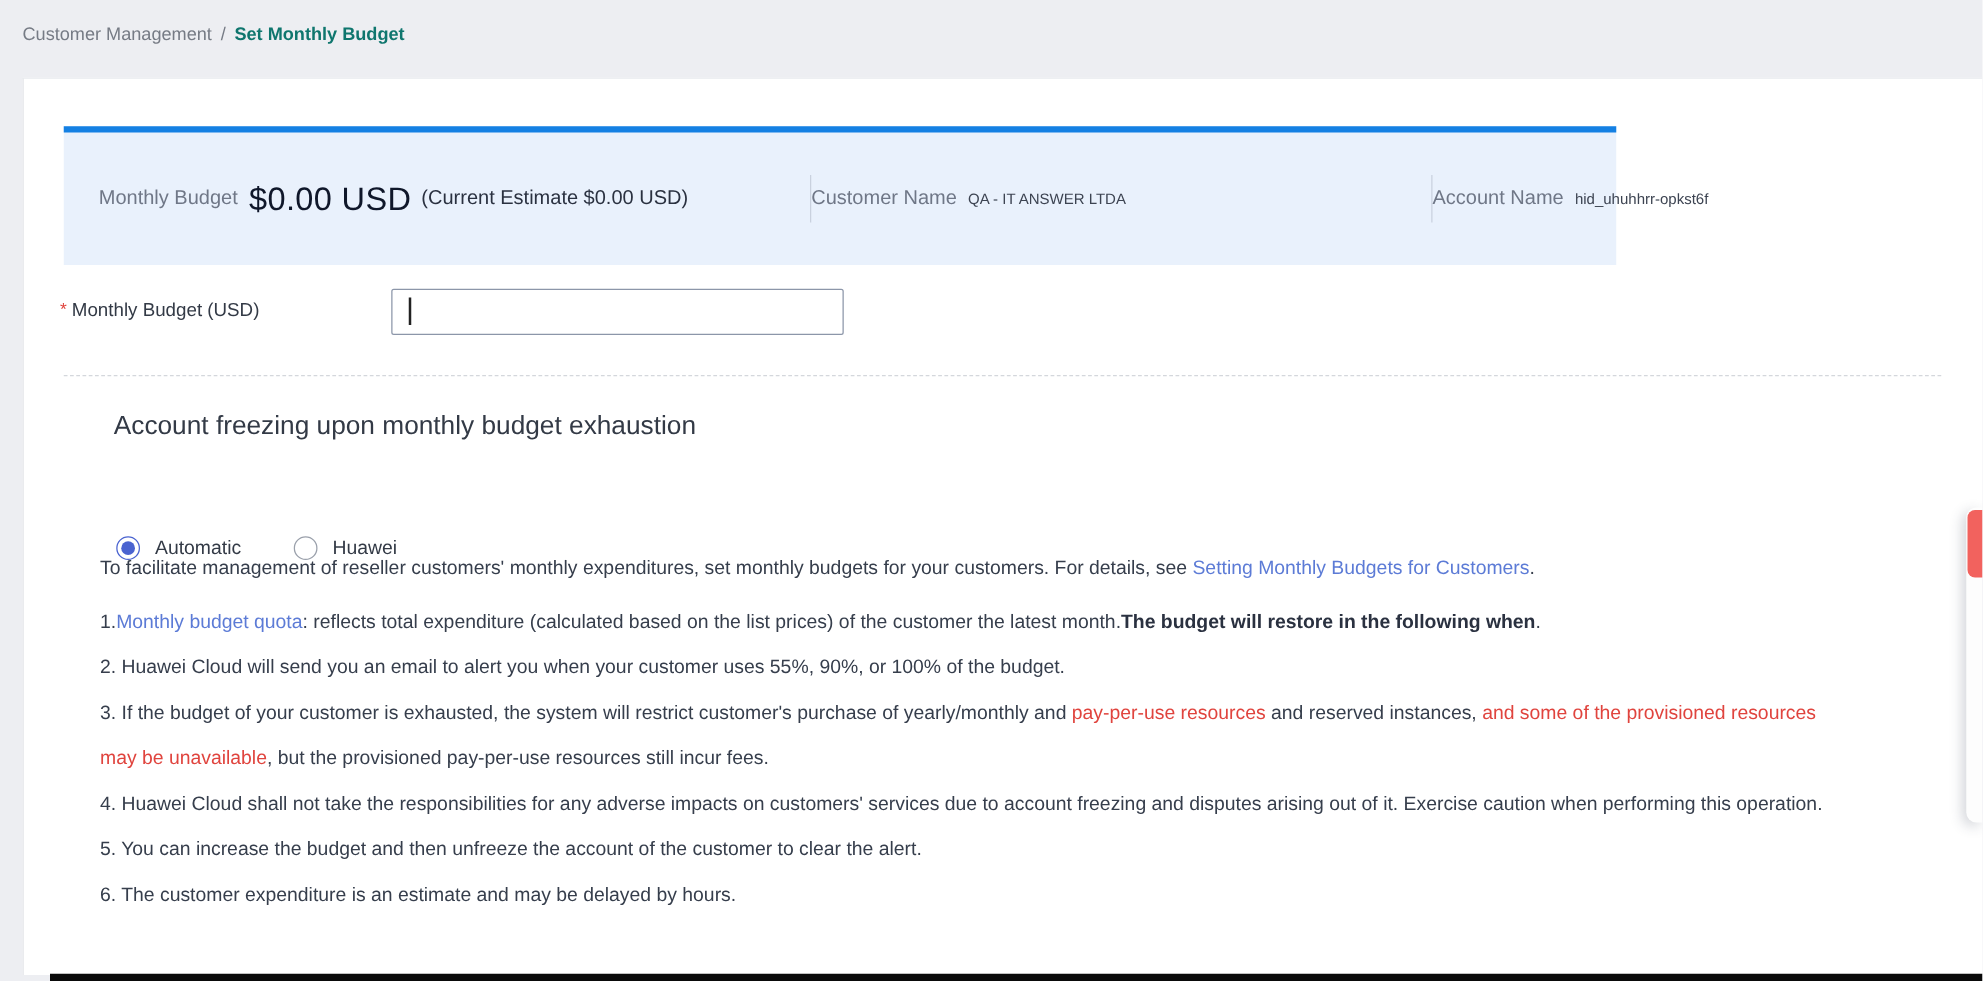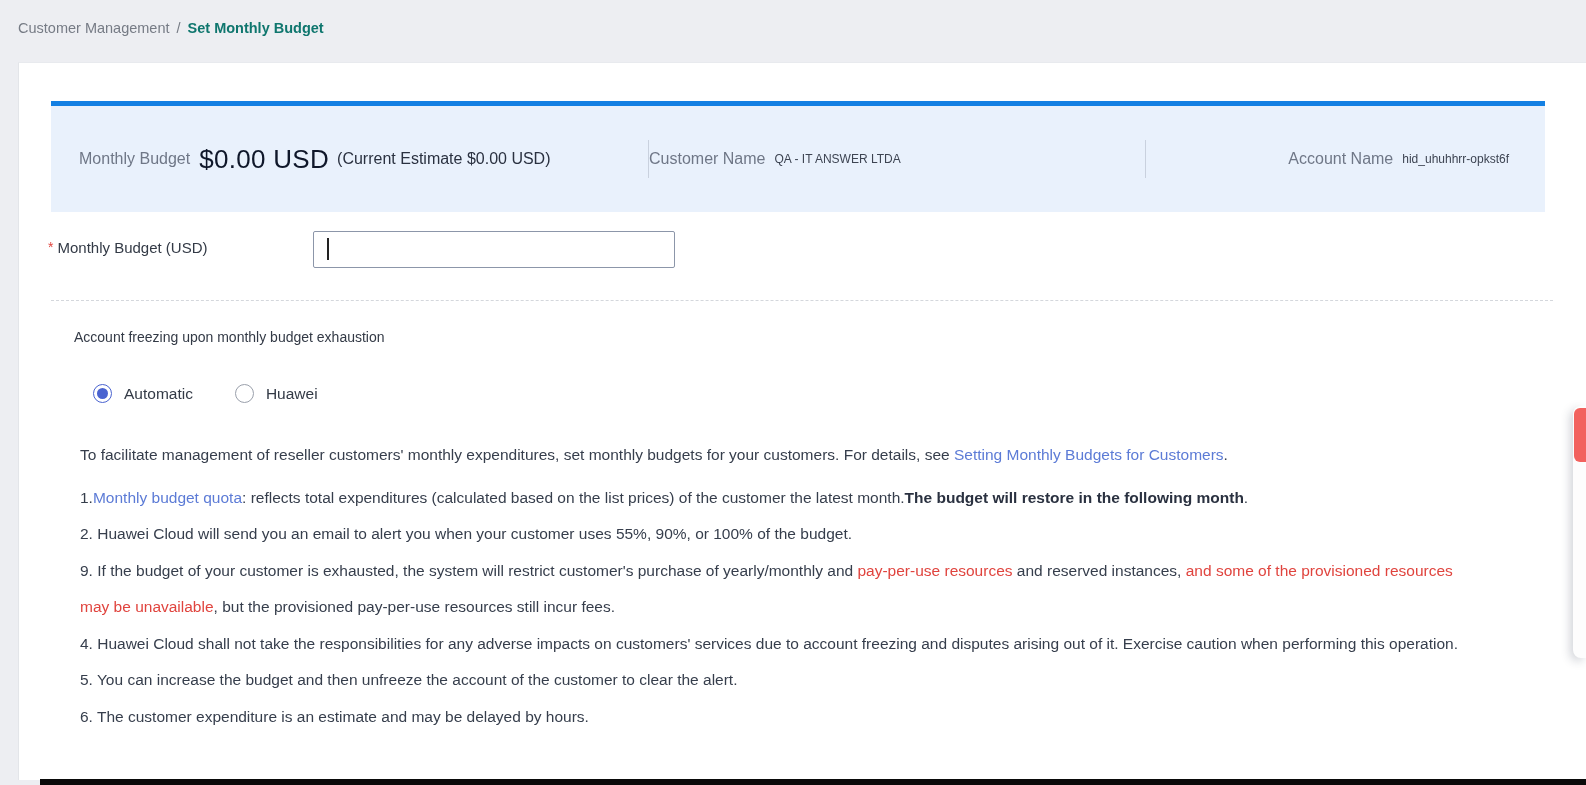--- a/index.html
+++ b/index.html
@@ -24,21 +24,21 @@
   
   .card {
     position: absolute; left: 18px; top: 62px; right: 0; bottom: 5px;
     background: #ffffff;
     border-left: 1px solid #e3e5e9;
     border-top: 1px solid #e8eaee;
   }
 
   
   .summary-panel {
-    position: absolute; left: 51px; top: 101px; width: 1494px; height: 111px;
+    position: absolute; left: 51px; top: 101px; width: 1242px; height: 111px;
     background: #e9f1fc;
     border-top: 5px solid #1480e3;
     display: flex; align-items: center;
   }
   .sum-cell { display: flex; align-items: center; white-space: nowrap; }
   .cell-budget { flex: 0 0 597px; padding-left: 28px; }
   .cell-customer { flex: 0 0 496px; }
   .cell-account { flex: 1 1 auto; justify-content: flex-end; padding-right: 36px; }
   .v-divider { width: 1px; height: 38px; background: #c9d1de; flex: 0 0 1px; }
   .sum-label { font-size: 16px; color: #6f7787; margin-right: 9px; }
@@ -64,29 +64,29 @@
   @keyframes blink { 50% { opacity: 0; } }
 
   
   .dashed-sep {
     position: absolute; left: 51px; top: 300px; width: 1502px; height: 0;
     border-top: 1px dashed #d4d7dc;
   }
 
   
   .freeze-label {
-    position: absolute; left: 74px; top: 329px;
-    font-size: 14px; color: #333a46;
+    position: absolute; left: 91px; top: 329px;
+    font-size: 21px; color: #333a46;
   }
   .radio-group {
     position: absolute; left: 93px; top: 384px;
     display: flex; align-items: center; gap: 42px;
     font-size: 15.5px; color: #333a46;
   }
-  .radio-opt { display: flex; align-items: center; gap: 12px; cursor: pointer; }
+  .radio-opt { display: flex; align-items: center; gap: 12px; cursor: pointer; margin-top: 45px; }
   .radio-circle {
     width: 19px; height: 19px; border-radius: 50%;
     border: 1.5px solid #9aa0ab; background: #fff;
     display: flex; align-items: center; justify-content: center;
   }
   .radio-opt.selected .radio-circle { border-color: #4a63d0; }
   .radio-dot { width: 11px; height: 11px; border-radius: 50%; background: transparent; }
   .radio-opt.selected .radio-dot { background: #4a63d0; }
 
   
@@ -168,23 +168,23 @@
     <div class="radio-opt">
       <span class="radio-circle">
           <span class="radio-dot"></span>
         </span>
       <span>Huawei</span>
     </div>
   </div>
 
   <div class="notes">
     <p class="intro"><span>To facilitate management of reseller customers' monthly expenditures, set monthly budgets for your customers. For details, see </span><span class="link">Setting Monthly Budgets for Customers</span><span>.</span></p>
-    <p><span>1.</span><span class="link">Monthly budget quota</span><span>: reflects total expenditures (calculated based on the list prices) of the customer the latest month.</span><span class="bold">The budget will restore in the following month</span><span>.</span></p>
+    <p><span>1.</span><span class="link">Monthly budget quota</span><span>: reflects total expenditure (calculated based on the list prices) of the customer the latest month.</span><span class="bold">The budget will restore in the following when</span><span>.</span></p>
     <p>2. Huawei Cloud will send you an email to alert you when your customer uses 55%, 90%, or 100% of the budget.</p>
-    <p><span>9. If the budget of your customer is exhausted, the system will restrict customer's purchase of yearly/monthly and </span><span class="red">pay-per-use resources</span><span> and reserved instances, </span><span class="red">and some of the provisioned resources may be unavailable</span><span>, but the provisioned pay-per-use resources still incur fees.</span></p>
+    <p><span>3. If the budget of your customer is exhausted, the system will restrict customer's purchase of yearly/monthly and </span><span class="red">pay-per-use resources</span><span> and reserved instances, </span><span class="red">and some of the provisioned resources may be unavailable</span><span>, but the provisioned pay-per-use resources still incur fees.</span></p>
     <p>4. Huawei Cloud shall not take the responsibilities for any adverse impacts on customers' services due to account freezing and disputes arising out of it. Exercise caution when performing this operation.</p>
     <p>5. You can increase the budget and then unfreeze the account of the customer to clear the alert.</p>
     <p>6. The customer expenditure is an estimate and may be delayed by hours.</p>
   </div>
 
   <div class="side-widget">
     <div class="red-tab"></div>
   </div>
 
   <div class="bottom-bar"></div>

